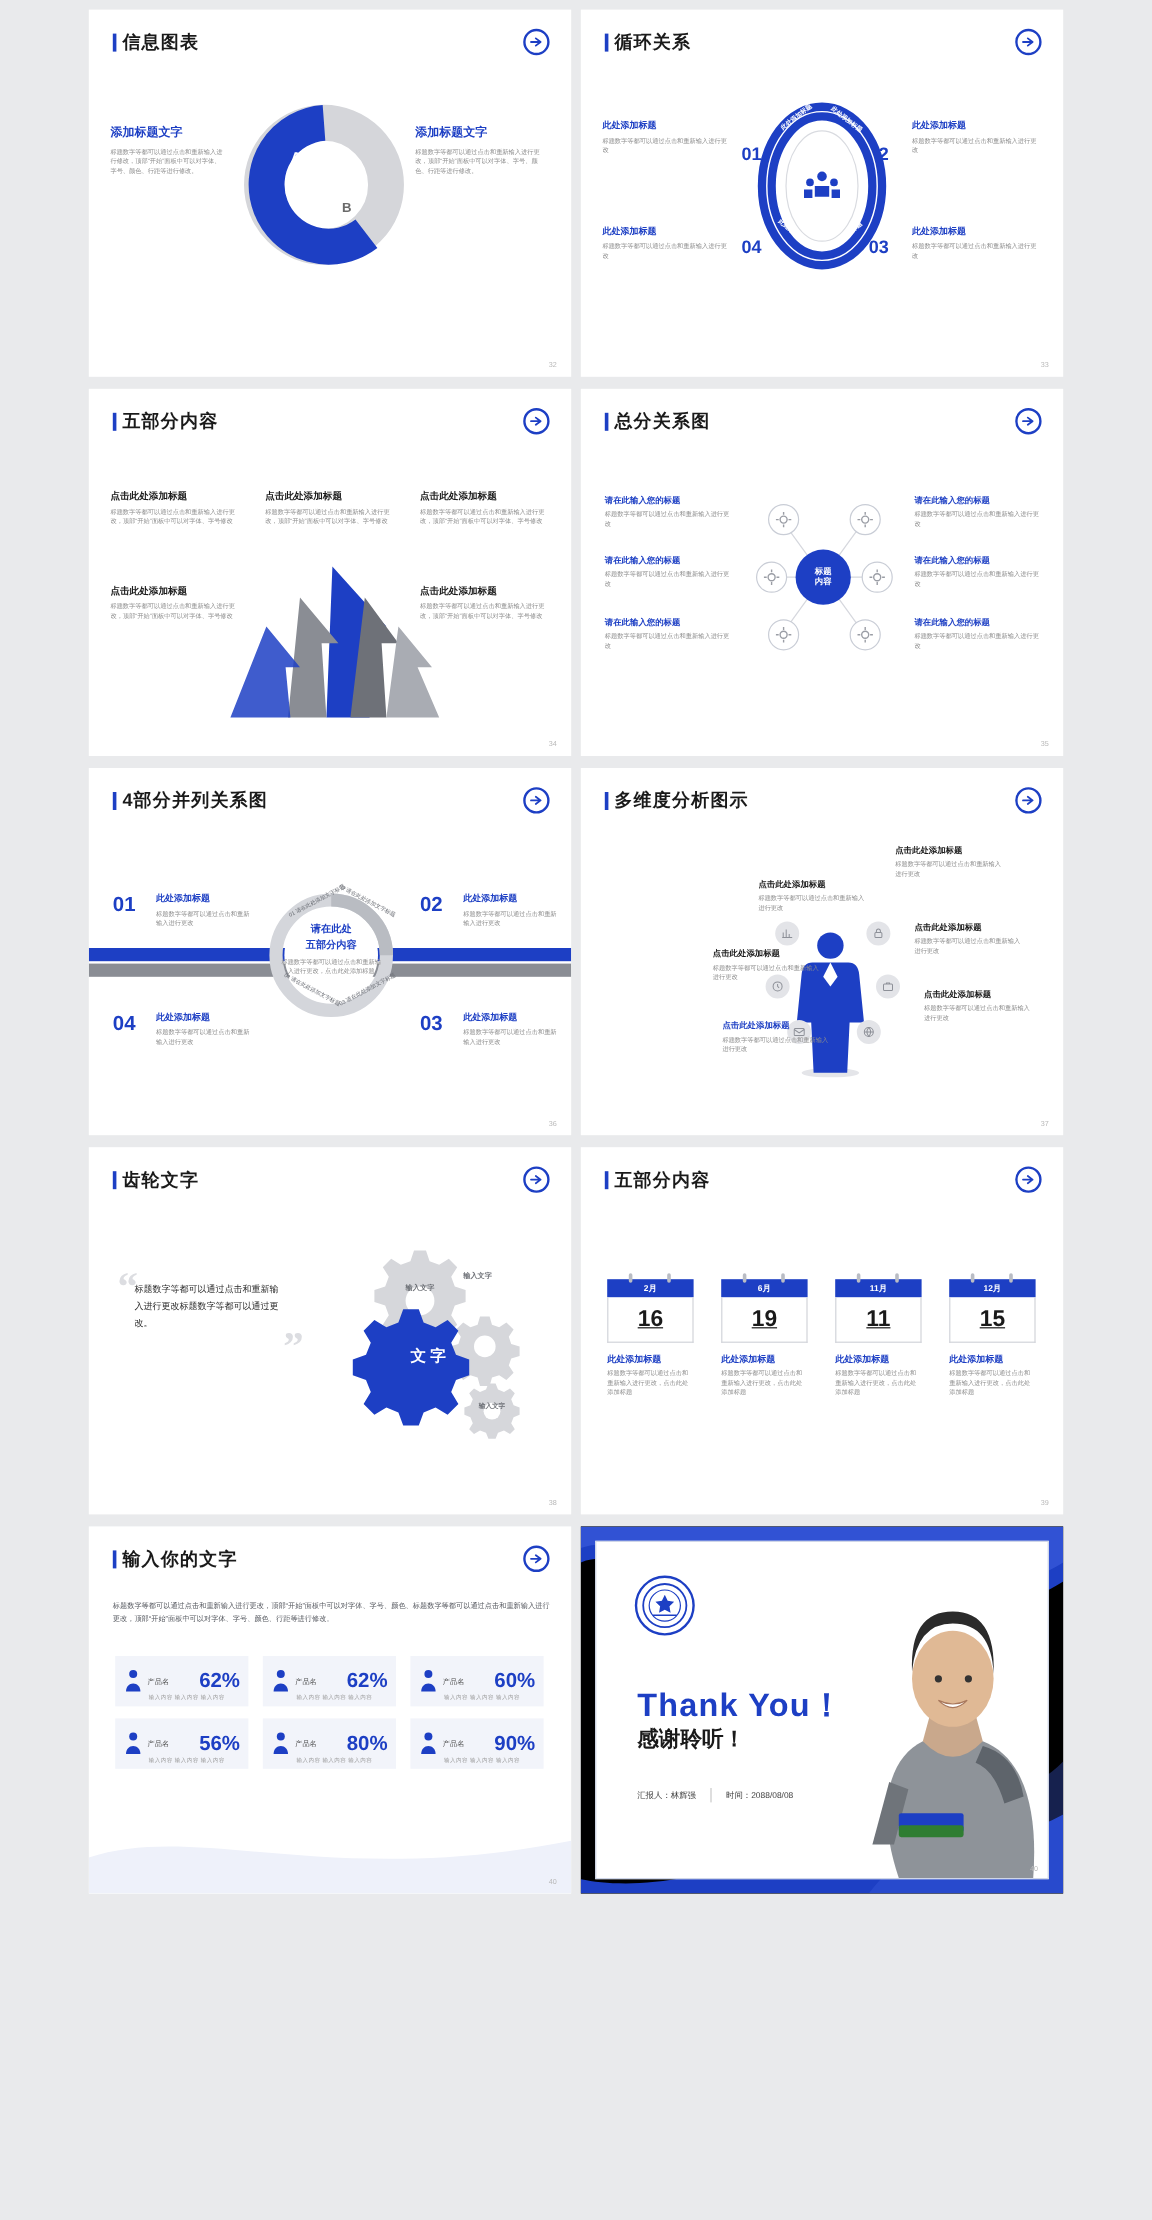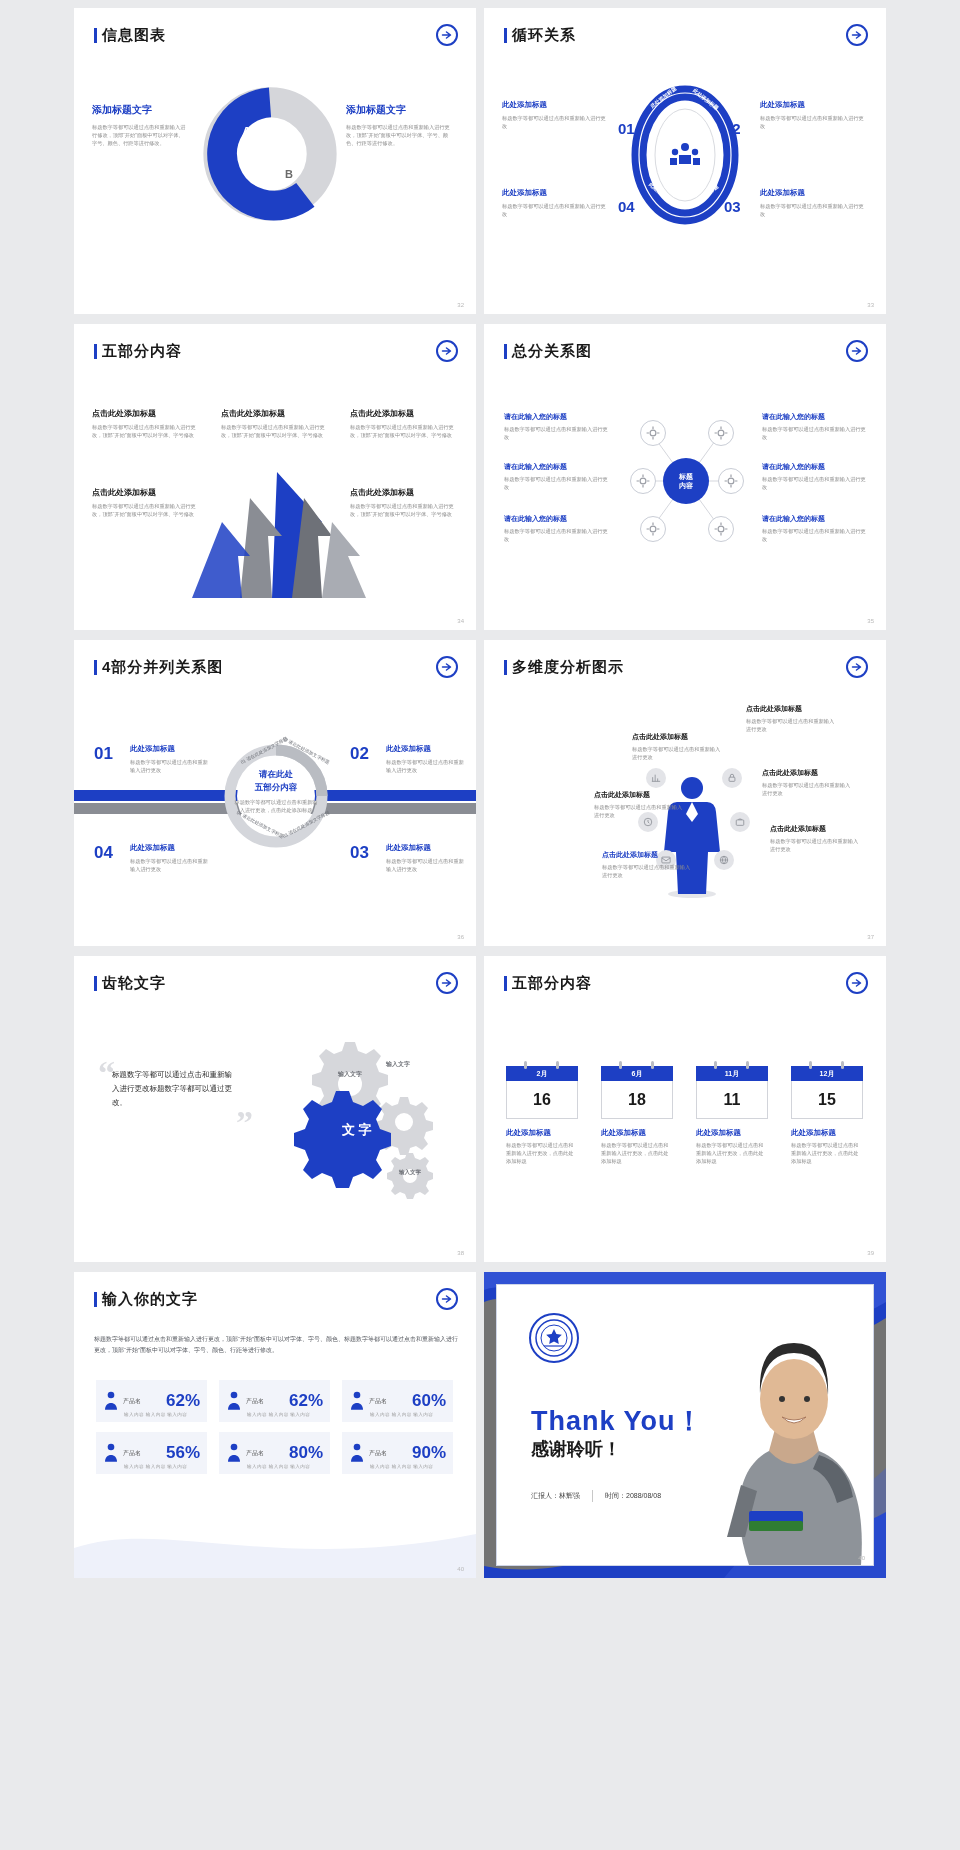--- a/index.html
+++ b/index.html
@@ -113,37 +113,37 @@
   }
   .icn svg{width:10px;height:10px;}
 
   
   .quote { position:absolute; font-size:34px; color:#dcdde1; font-weight:bold; font-family:"Liberation Serif", serif;}
   .gear-txt { position:absolute; left:38px; top:112px; width:122px; font-size:7.5px; color:#2b2b2b; line-height:1.85;}
 
   
   .cal { position:absolute; width:72px; }
   .cal-head { height:15px;background:#1d3fc4;color:#fff;font-size:7px;display:flex;align-items:center;justify-content:center;font-weight:bold;}
-  .cal-body { height:38px;border:1px solid #d2d4da;border-top:none;display:flex;align-items:center;justify-content:center;font-size:16px;font-weight:bold;color:#1a1a1a;}
+  .cal-body { height:38px;border:1px solid #d2d4da;border-top:none;display:flex;align-items:center;justify-content:center;font-size:19px;font-weight:bold;color:#1a1a1a;text-decoration:underline;}
   .cal-ring { position:absolute; top:-5px; width:3px;height:8px;background:#b9bcc4;border-radius:2px;}
   .cal-t { margin-top:9px;font-size:7.5px;font-weight:bold;color:#1d3fc4;display:block;text-align:left;}
 
   
   .ptile {
     position:absolute;width:111px;height:42px;background:#f2f4fa;
     display:flex;align-items:center;padding:0 7px;
   }
   .pfig { width:16px;height:20px;margin-right:4px; }
   .pname { font-size:6px;color:#4a4a4a; }
   .pval { font-size:17px;font-weight:bold;color:#1d3fc4;margin-left:auto;}
   .psub { position:absolute;left:7px;bottom:5px;font-size:4.6px;color:#9a9a9a;letter-spacing:.4px;}
 
   
   .ty {
-    background:#737373; position:relative; overflow:hidden;
+    background:#000000; position:relative; overflow:hidden;
   }
   .ty-inner {
     position:absolute; left:12px; top:12px; right:12px; bottom:12px;
     border:1px solid #cfd6e8; background:#fff; overflow:hidden;
   }
   .ty-title { position:absolute; left:34px; top:118px; font-size:27px; font-weight:bold; color:#1d3fc4; letter-spacing:1px;}
   .ty-sub { position:absolute; left:34px; top:152px; font-size:18px; font-weight:bold; color:#1a1a1a;}
   .ty-meta { position:absolute; left:34px; top:205px; display:flex; align-items:center; font-size:7px; color:#3b3b3b;}
   .ty-meta .sep { width:1px;height:12px;background:#c8c8c8;margin:0 12px;}
   .badge {
@@ -553,21 +553,21 @@
       </div>
       <span class="cal-t">此处添加标题</span>
       <div class="tiny" style="margin-top:3px;">标题数字等都可以通过点击和重新输入进行更改，点击此处添加标题</div>
     </div>
 
     <div class="cal" style="left:117px;top:110px;">
       <div style="position:relative;">
         <span class="cal-ring" style="left:18px;"></span>
             <span class="cal-ring" style="left:50px;"></span>
         <div class="cal-head">6月</div>
-        <div class="cal-body">18</div>
+        <div class="cal-body">19</div>
       </div>
       <span class="cal-t">此处添加标题</span>
       <div class="tiny" style="margin-top:3px;">标题数字等都可以通过点击和重新输入进行更改，点击此处添加标题</div>
     </div>
 
     <div class="cal" style="left:212px;top:110px;">
       <div style="position:relative;">
         <span class="cal-ring" style="left:18px;"></span>
             <span class="cal-ring" style="left:50px;"></span>
         <div class="cal-head">11月</div>

